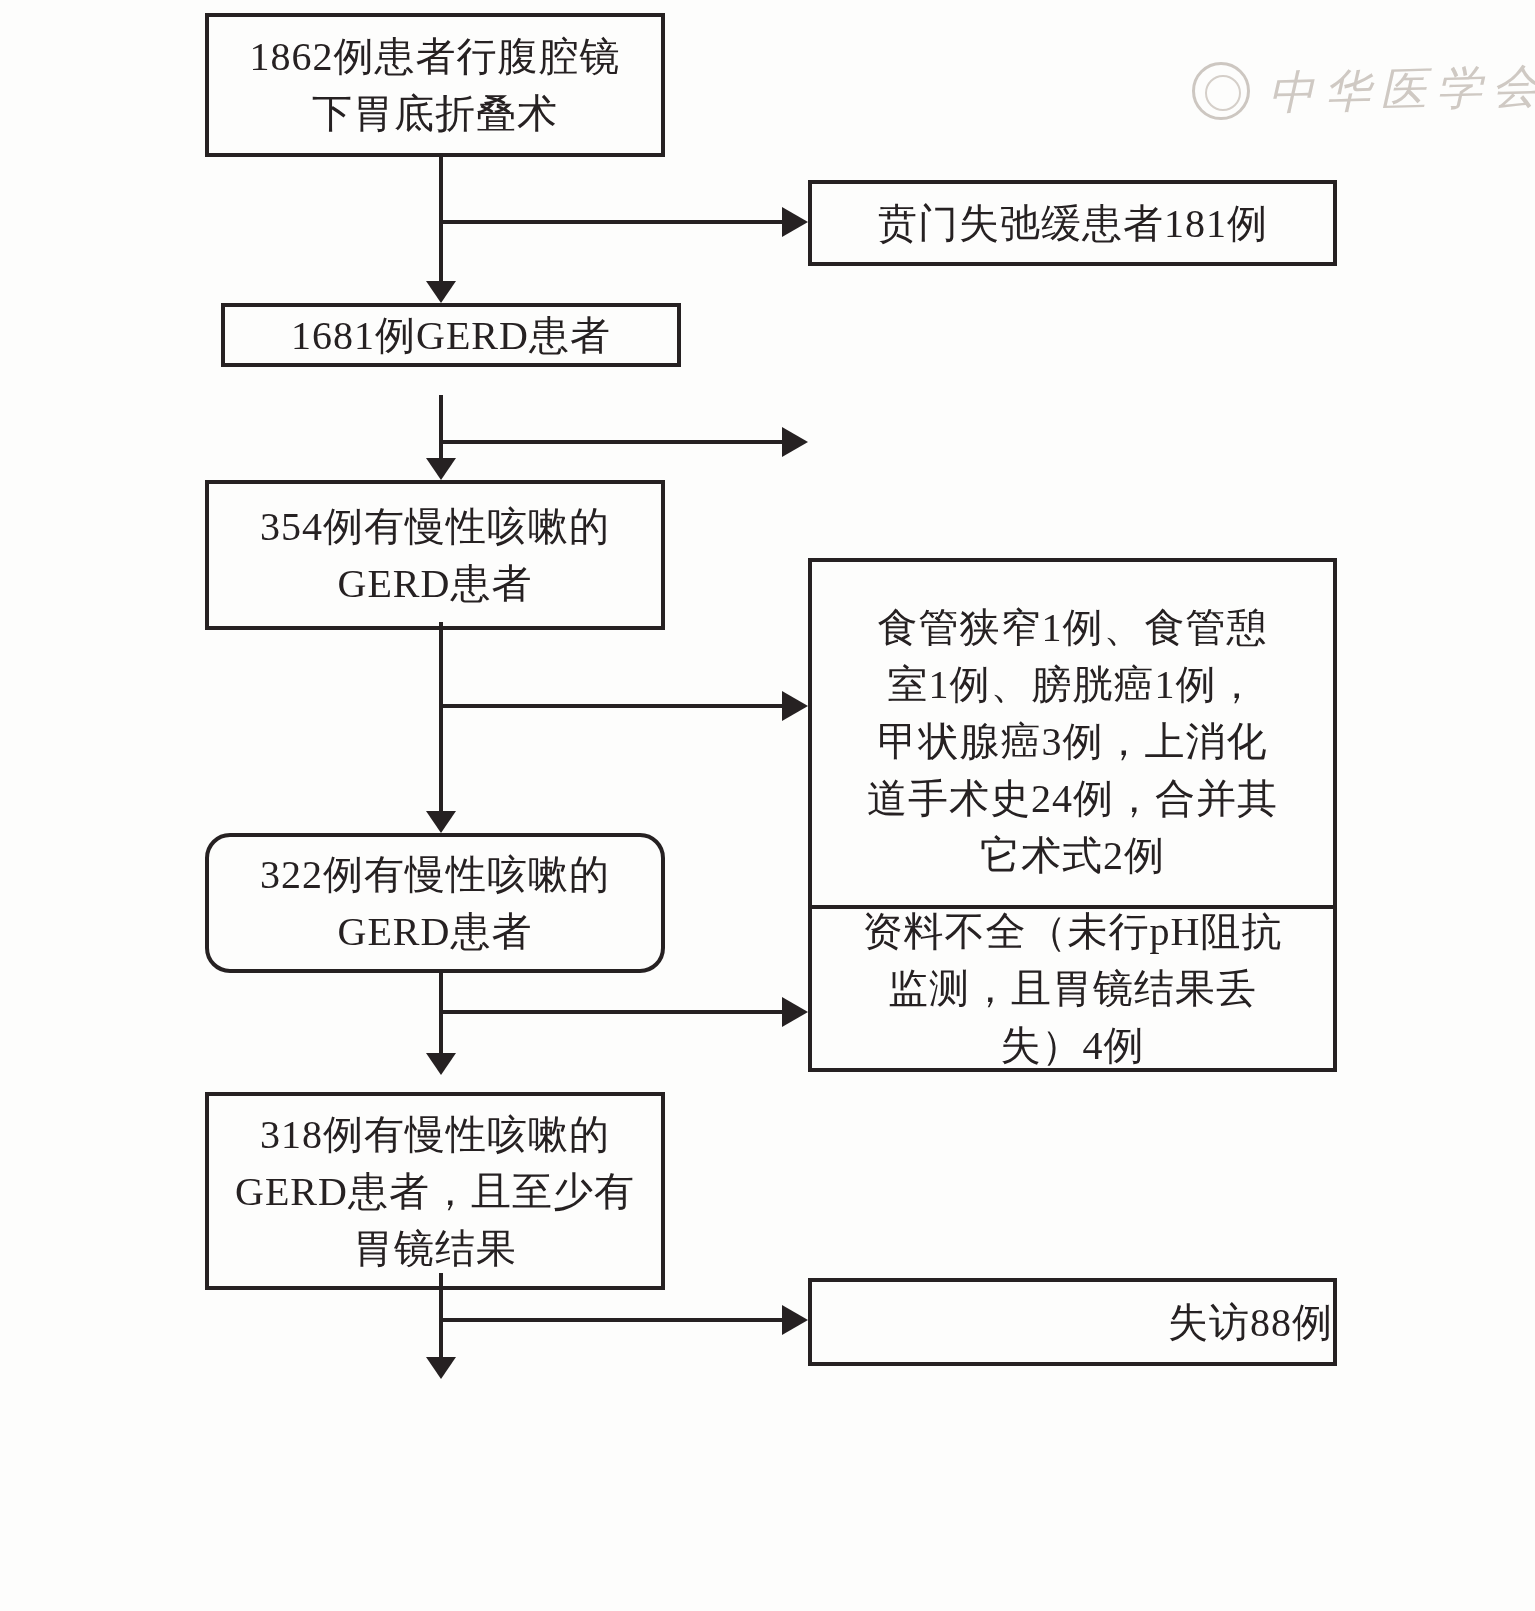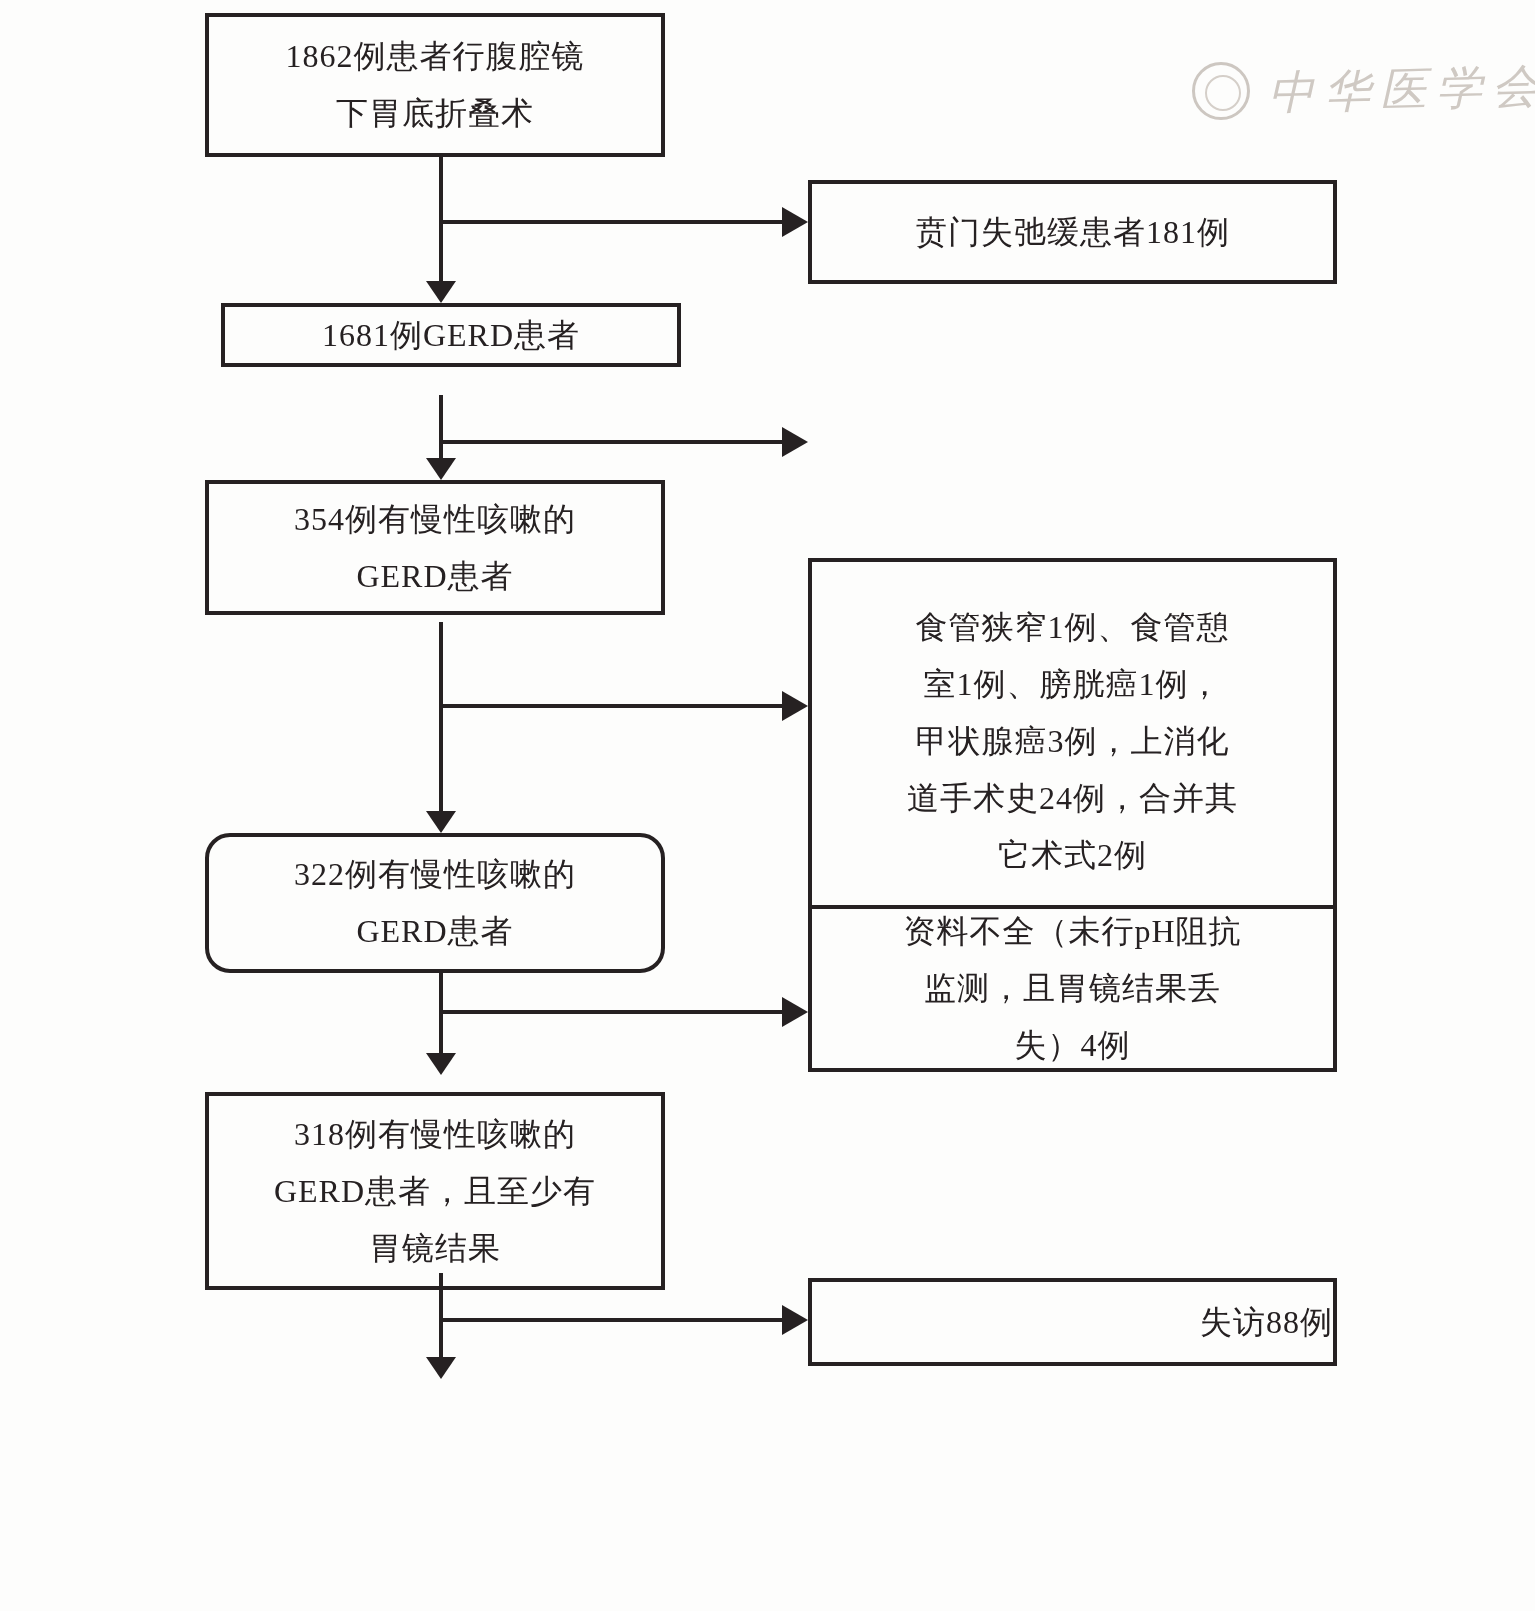--- a/index.html
+++ b/index.html
@@ -14,21 +14,21 @@
   .box{
     position:absolute;
     border:4px solid #262122;
     background:#fdfdfc;
     box-sizing:border-box;
     display:flex;align-items:center;justify-content:center;
     text-align:center;
   }
   .box-text{
     white-space:pre-line;
-    font-size:32px;
+    font-size:40px;
     line-height:57px;
     letter-spacing:1px;
   }
   .vline{position:absolute;width:4px;background:#262122;}
   .hline{position:absolute;height:4px;background:#262122;}
   .arrow-down{
     position:absolute;width:0;height:0;
     border-left:15px solid transparent;
     border-right:15px solid transparent;
     border-top:22px solid #262122;
@@ -73,38 +73,38 @@
 
   <div class="box" style="left:205px;top:13px;width:460px;height:144px;">
     <div class="box-text">1862例患者行腹腔镜
 下胃底折叠术</div>
   </div>
 
   <div class="box" style="left:221px;top:303px;width:460px;height:64px;">
     <div class="box-text">1681例GERD患者</div>
   </div>
 
-  <div class="box" style="left:205px;top:480px;width:460px;height:135px;text-align:center;">
+  <div class="box" style="left:205px;top:480px;width:460px;height:150px;text-align:center;">
     <div class="box-text">354例有慢性咳嗽的
 GERD患者</div>
   </div>
 
   <div class="box" style="left:205px;top:833px;width:460px;height:140px;border-radius:25px;">
     <div class="box-text">322例有慢性咳嗽的
 GERD患者</div>
   </div>
 
   <div class="box" style="left:205px;top:1075px;width:460px;height:198px;margin-top:17px;">
     <div class="box-text">318例有慢性咳嗽的
 GERD患者，且至少有
 胃镜结果</div>
   </div>
 
 
-  <div class="box" style="left:808px;top:180px;width:529px;height:104px;">
+  <div class="box" style="left:808px;top:180px;width:529px;height:86px;">
     <div class="box-text">贲门失弛缓患者181例</div>
   </div>
 
 
   <div class="box" style="left:808px;top:558px;width:529px;height:366px;">
     <div class="box-text">食管狭窄1例、食管憩
 室1例、膀胱癌1例，
 甲状腺癌3例，上消化
 道手术史24例，合并其
 它术式2例</div>

